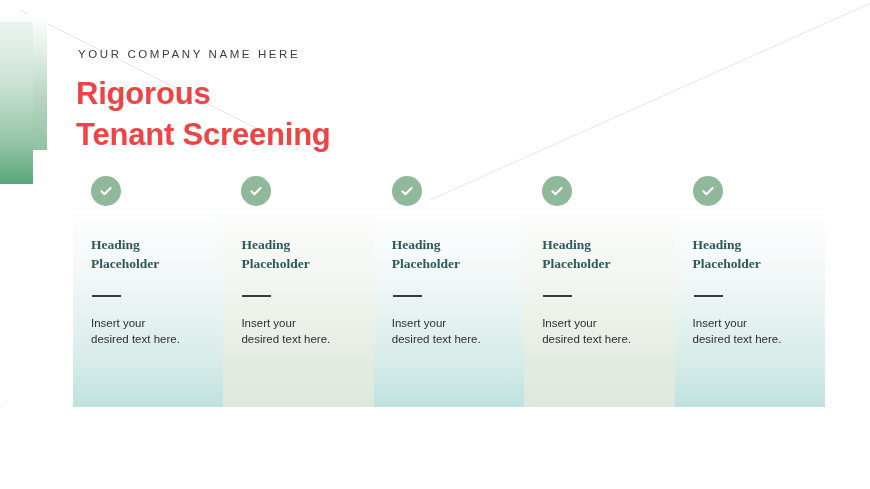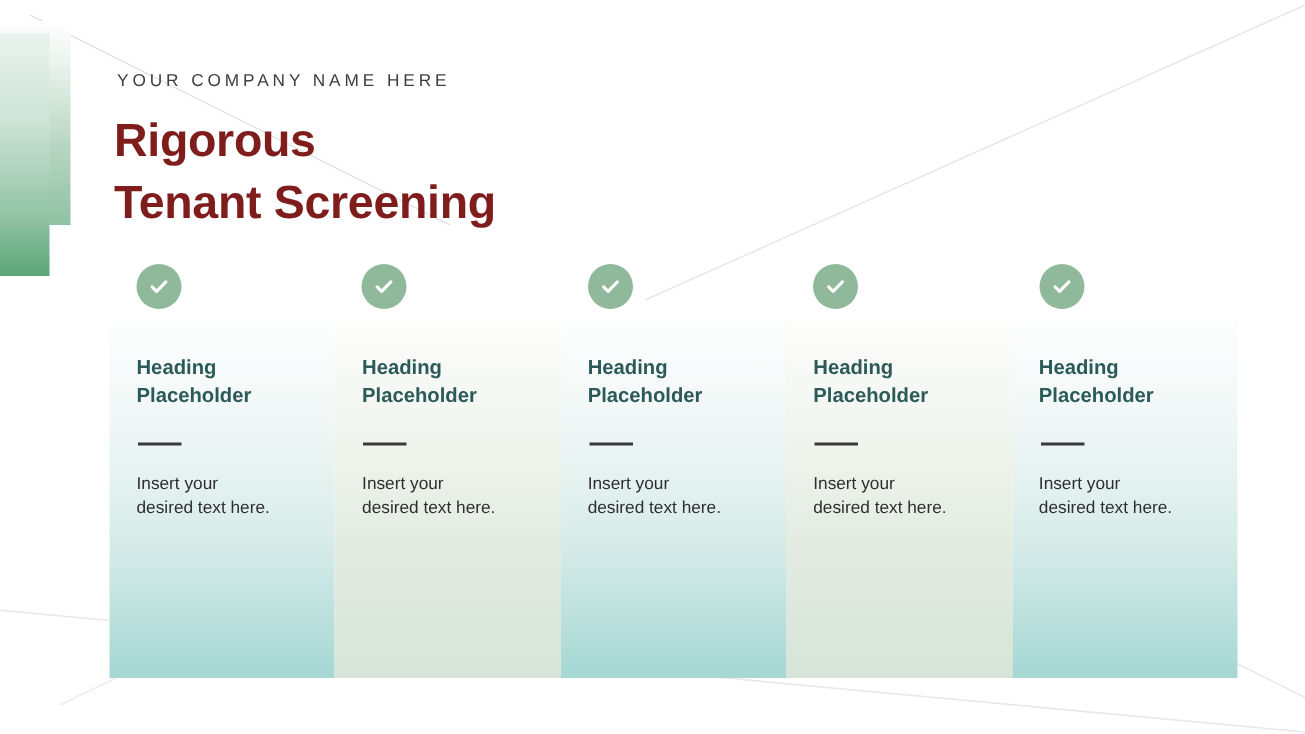--- a/index.html
+++ b/index.html
@@ -6,21 +6,21 @@
     margin: 0;
     padding: 0;
     background: #ffffff;
   }
   body {
     font-family: "Liberation Sans", sans-serif;
   }
   #slide {
     position: relative;
     width: 870px;
-    height: 489px;
+    height: 407px;
     background: #ffffff;
     overflow: hidden;
   }
 
   
   .diagonals {
     position: absolute;
     inset: 0;
     pointer-events: none;
     z-index: 1;
@@ -91,21 +91,21 @@
     font-weight: normal;
     z-index: 6;
     white-space: nowrap;
   }
   .title {
     position: absolute;
     left: 76px;
     top: 74px;
     font-size: 31px;
     font-weight: bold;
-    color: #7f1d1d;
+    color: #ef4444;
     line-height: 1.32;
     letter-spacing: -0.2px;
     z-index: 6;
     white-space: pre-line;
   }
 
   
   .cards {
     position: absolute;
     left: 73px;
@@ -128,20 +128,21 @@
   .card.tone-b {
     background: linear-gradient(to bottom, #fdfdfc 0%, #f3f6f1 26%, #e4ece2 62%, #d6e4d7 100%);
   }
   .card-heading {
     font-size: 13.5px;
     font-weight: bold;
     color: #2b5a58;
     line-height: 1.42;
     white-space: pre-line;
     margin: 0;
+    font-family: Liberation Serif, serif;
   }
   .card-rule {
     width: 29px;
     height: 1.5px;
     background: #3a3a3a;
     margin: 22px 0 0 1px;
   }
   .card-body {
     margin-top: 18px;
     font-size: 11.5px;

